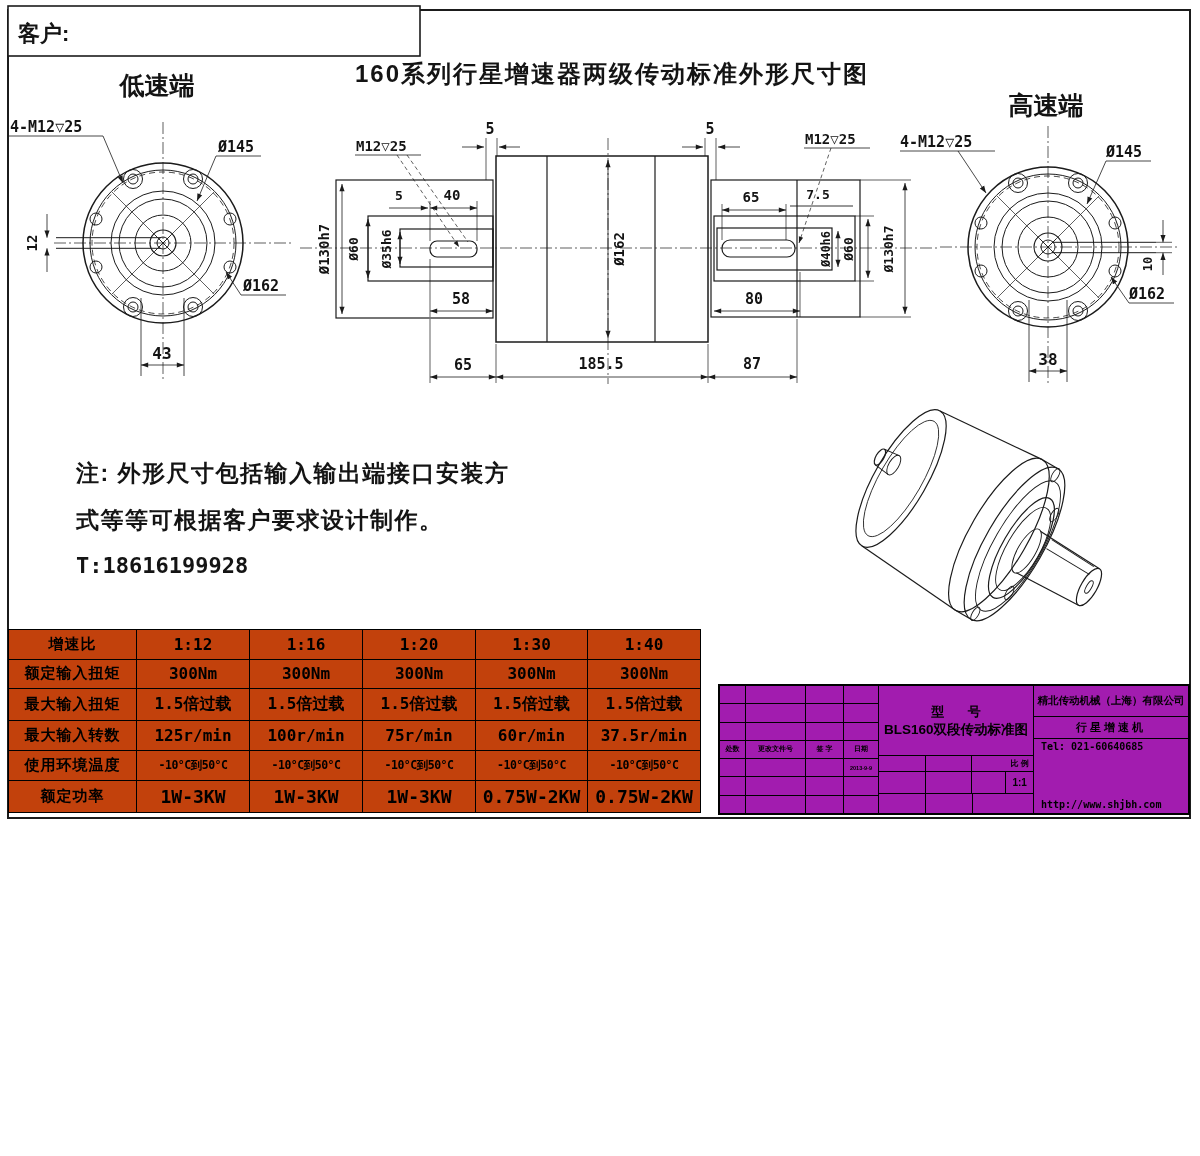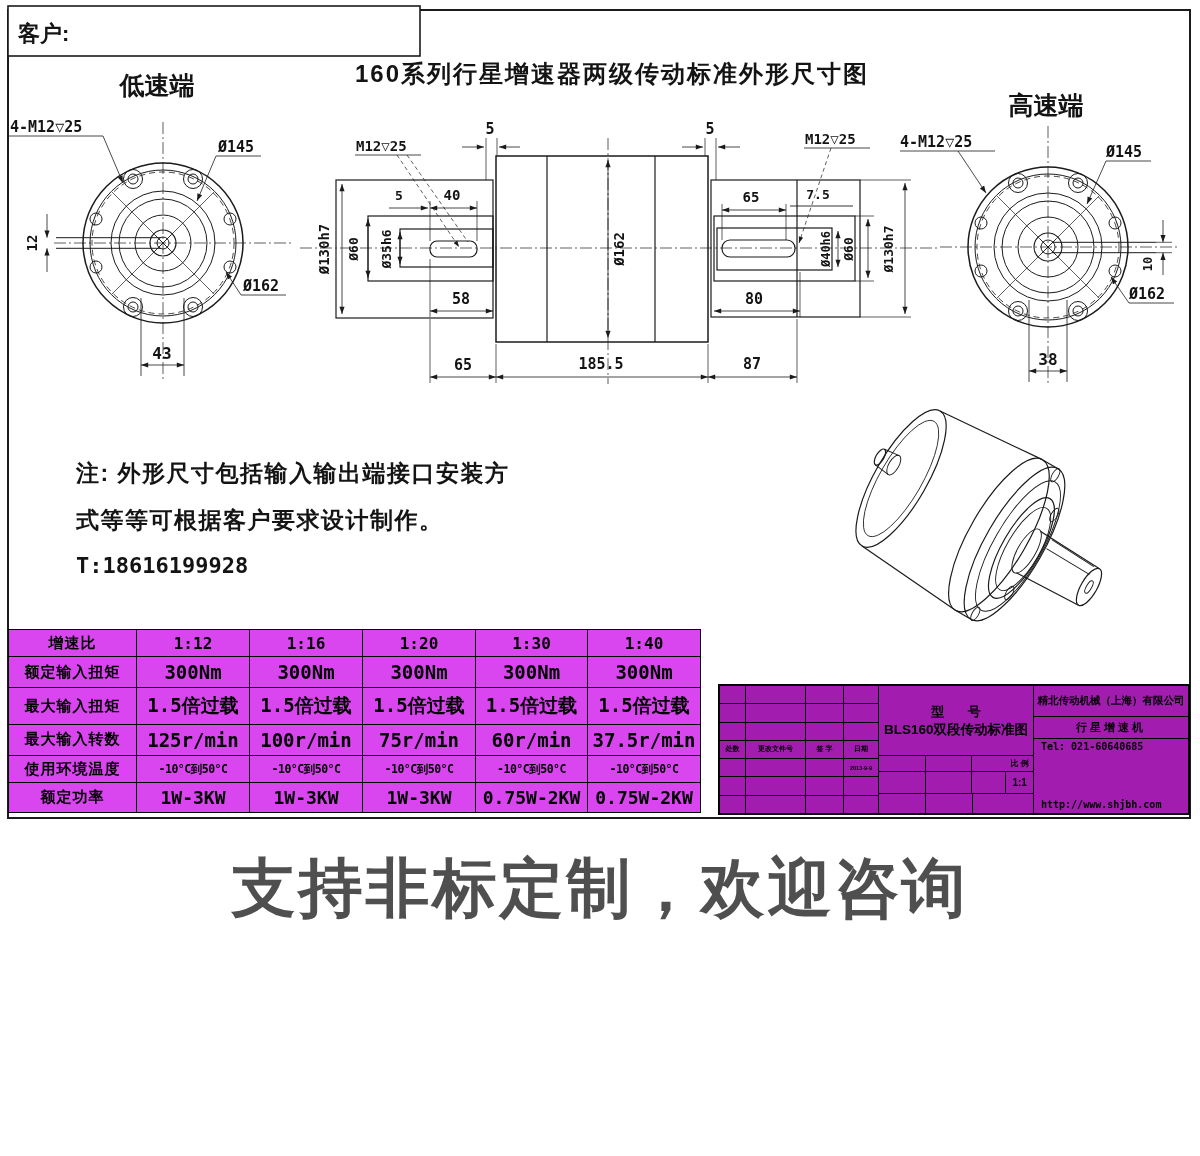--- a/index.html
+++ b/index.html
@@ -3,25 +3,25 @@
 <meta charset="utf-8">
 <style>
   html,body{margin:0;padding:0;background:#fff;}
   .page{position:relative;width:1200px;height:1156px;background:#fff;overflow:hidden;
         font-family:"Liberation Sans",sans-serif;}
   svg text{fill:#141414;}
   .cjk{font-family:"Liberation Sans",sans-serif;font-weight:bold;}
   .dim{font-family:"DejaVu Sans Mono",monospace;font-weight:bold;}
   
   table.spec{position:absolute;left:8px;top:629px;width:692px;height:184px;
-    border-collapse:collapse;table-layout:fixed;background:#d946ef;}
+    border-collapse:collapse;table-layout:fixed;background:#c2410c;}
   table.spec td{border:1.6px solid #000;text-align:center;vertical-align:middle;
     padding:0;font-weight:bold;overflow:hidden;white-space:nowrap;}
   td.lbl{font-family:"Liberation Sans",sans-serif;font-size:15px;letter-spacing:1px;}
-  td.val{font-family:"DejaVu Sans Mono",monospace;font-size:19px;}
+  td.val{font-family:"DejaVu Sans Mono",monospace;font-size:16px;}
   tr.r-ratio td.val{font-size:16px;}
   tr.r-temp td.val{font-size:11.5px;letter-spacing:-0.5px;}
   tr.r-power td.val{font-size:18px;}
   
   .tblock{position:absolute;left:718px;top:684px;width:472px;height:131px;
     border:2px solid #000;background:#a21caf;display:flex;box-sizing:border-box;}
   .tblock *{box-sizing:border-box;}
   .revgrid{width:160px;border-right:1.5px solid #000;display:flex;flex-direction:column;}
   .revrow{flex:1;display:flex;border-bottom:1px solid #000;}
   .revrow:last-child{border-bottom:none;}
@@ -431,15 +431,14 @@
   <div class="rightblock">
     <div class="company">精北传动机械（上海）有限公司</div>
     <div class="product">行星增速机</div>
     <div class="contact">
       <div>Tel: 021-60640685</div>
       <div>http://www.shjbh.com</div>
     </div>
   </div>
 </div>
 
-<div class="banner">支持非标定制，欢迎咨询</div>
 
 </div>
 
 </body></html>

